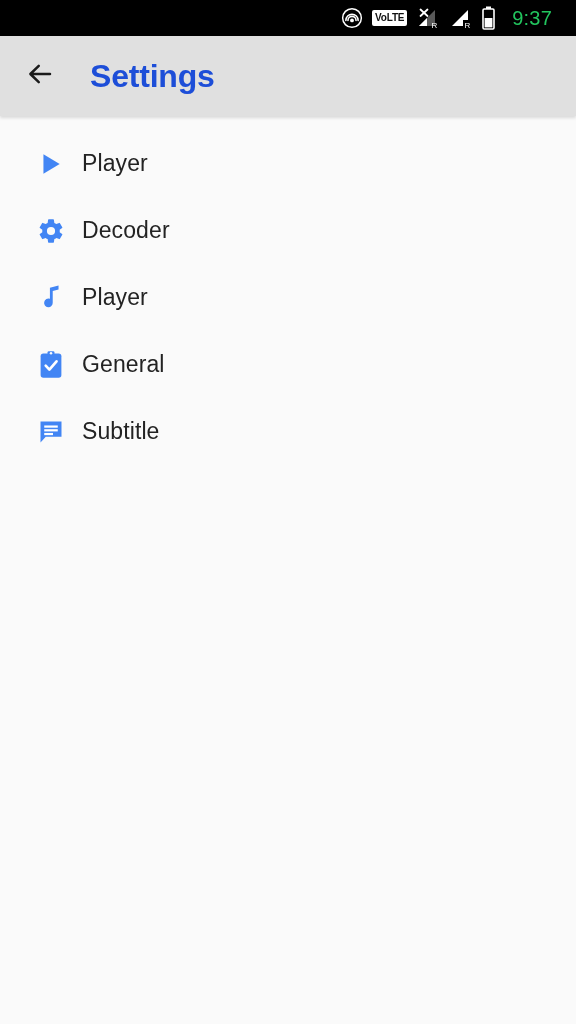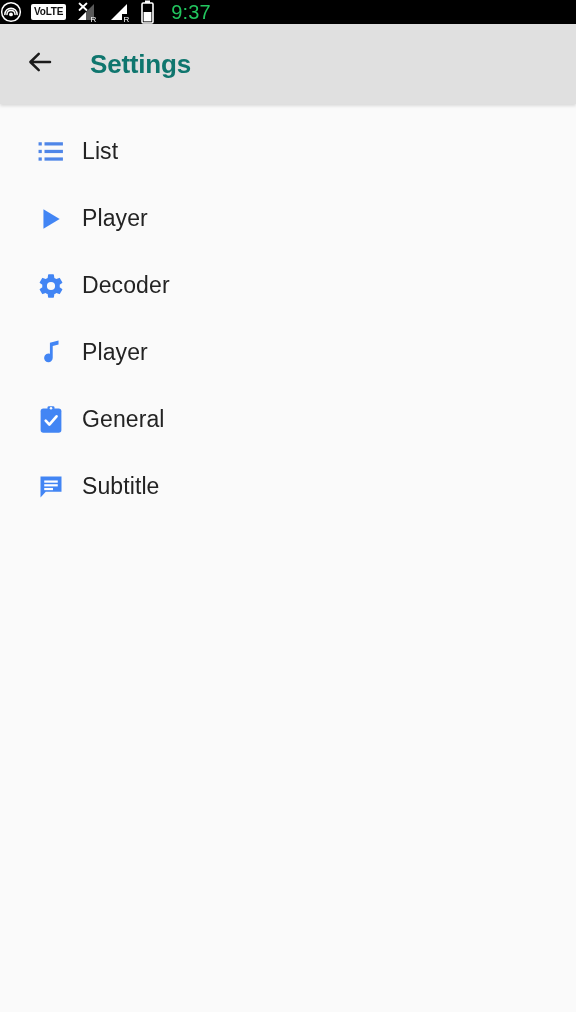--- a/index.html
+++ b/index.html
@@ -10,25 +10,25 @@
   body {
     width: 576px;
     height: 1024px;
     overflow: hidden;
     font-family: "Liberation Sans", sans-serif;
     -webkit-font-smoothing: antialiased;
   }
 
   
   .statusbar {
-    height: 24px;
+    height: 36px;
     background: #000000;
     display: flex;
     align-items: center;
-    justify-content: flex-start;
+    justify-content: flex-end;
     padding-right: 24px;
     box-sizing: border-box;
   }
   .status-icons {
     display: flex;
     align-items: center;
     gap: 9px;
   }
   .si { display: flex; align-items: center; }
   .volte-badge {
@@ -63,23 +63,23 @@
   .back-btn {
     width: 56px;
     height: 56px;
     margin-left: 12px;
     display: flex;
     align-items: center;
     justify-content: center;
     cursor: pointer;
   }
   .page-title {
-    font-size: 26px;
+    font-size: 32px;
     font-weight: bold;
-    color: #0f766e;
+    color: #1d4ed8;
     margin-left: 22px;
     letter-spacing: -0.2px;
     text-align: right;
   }
 
   
   .content {
     background: #fafafa;
     height: 908px;
     padding-top: 14px;
@@ -161,33 +161,20 @@
       <svg width="30" height="30" viewBox="0 0 24 24">
         <path d="M20 12 H5 M11 5.5 L4.3 12 L11 18.5" fill="none" stroke="#1b1b1b" stroke-width="2" stroke-linecap="round" stroke-linejoin="round"></path>
       </svg>
     </span>
   </div>
   <div class="page-title">Settings</div>
 </div>
 
 <div class="content">
 
-  <div class="row">
-    <span class="row-icon">
-      <svg width="26" height="24" viewBox="0 0 24 22">
-        <rect x="0.5" y="2" width="3" height="3" fill="#4f86e8"></rect>
-        <rect x="0.5" y="9" width="3" height="3" fill="#4f86e8"></rect>
-        <rect x="0.5" y="16" width="3" height="3" fill="#4f86e8"></rect>
-        <rect x="6" y="2" width="17" height="3" fill="#4f86e8"></rect>
-        <rect x="6" y="9" width="17" height="3" fill="#4f86e8"></rect>
-        <rect x="6" y="16" width="17" height="3" fill="#4f86e8"></rect>
-      </svg>
-    </span>
-    <span class="row-label">List</span>
-  </div>
 
   <div class="row">
     <span class="row-icon">
       <svg width="26" height="26" viewBox="0 0 24 24">
         <path d="M5 3 L20 12 L5 21 Z" fill="#4285f4"></path>
       </svg>
     </span>
     <span class="row-label">Player</span>
   </div>
 

